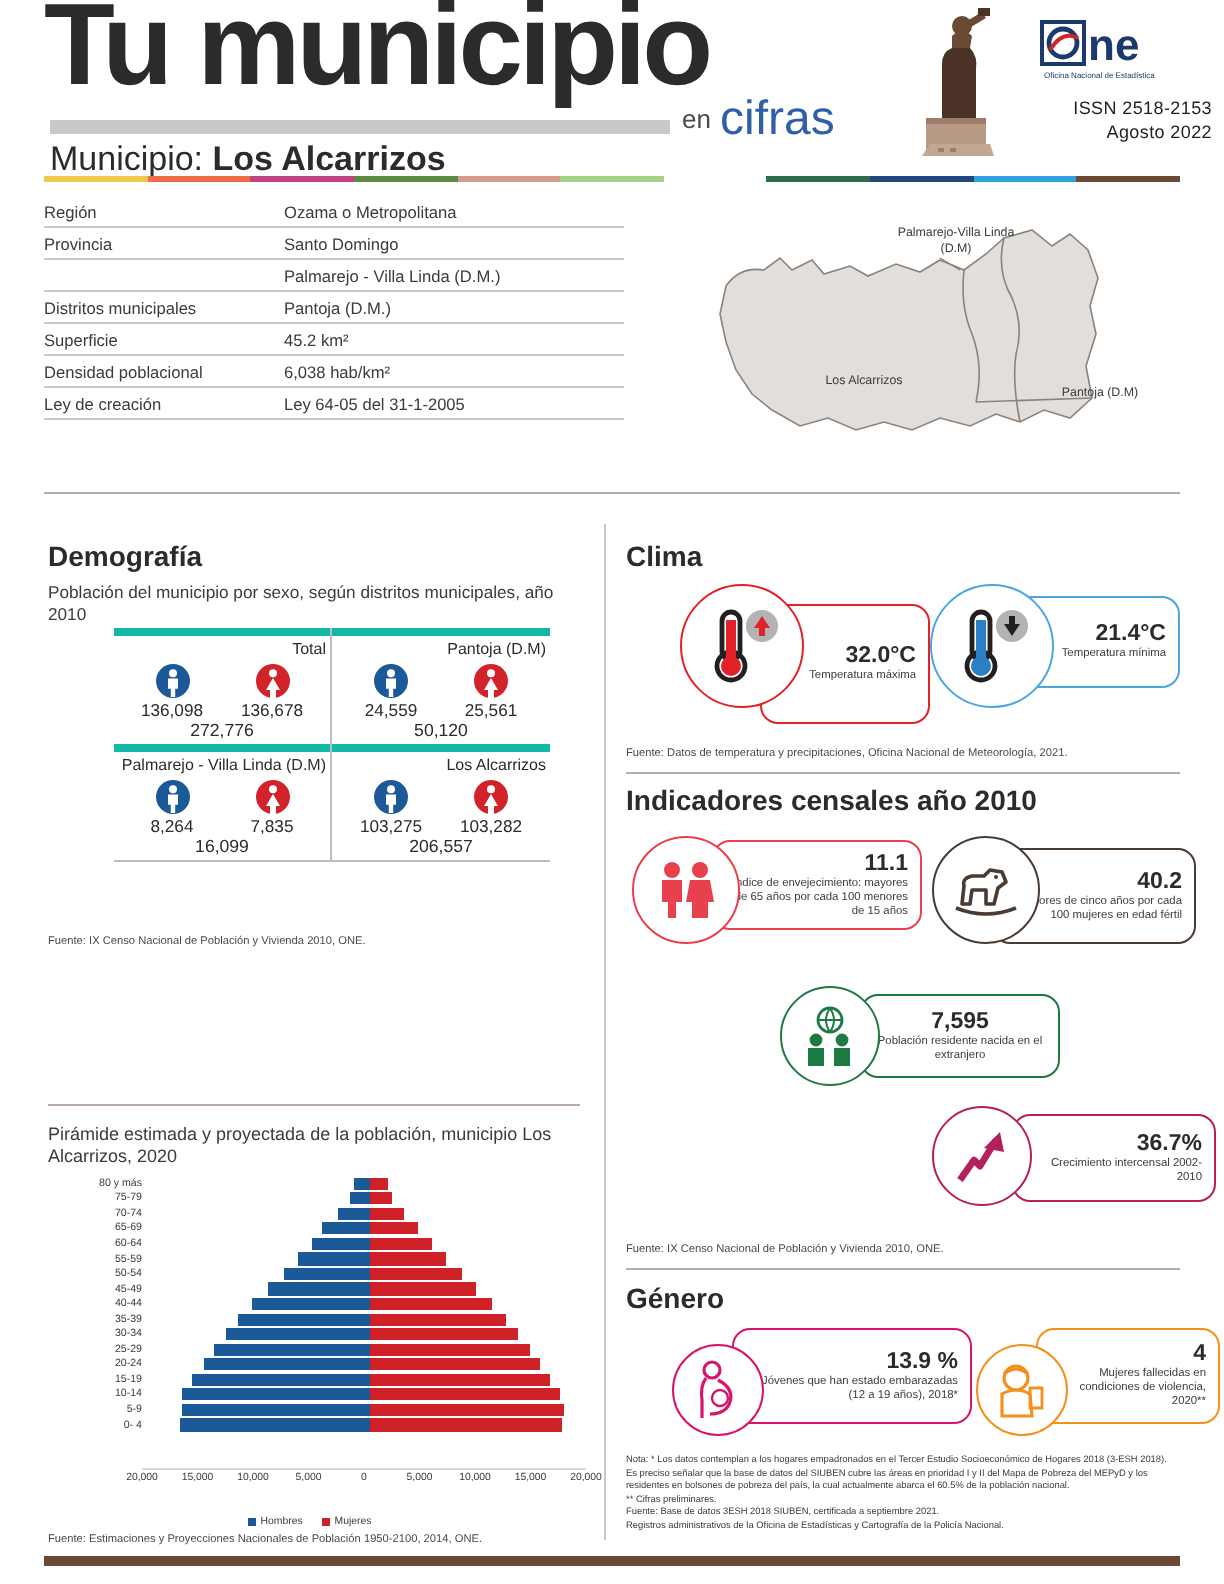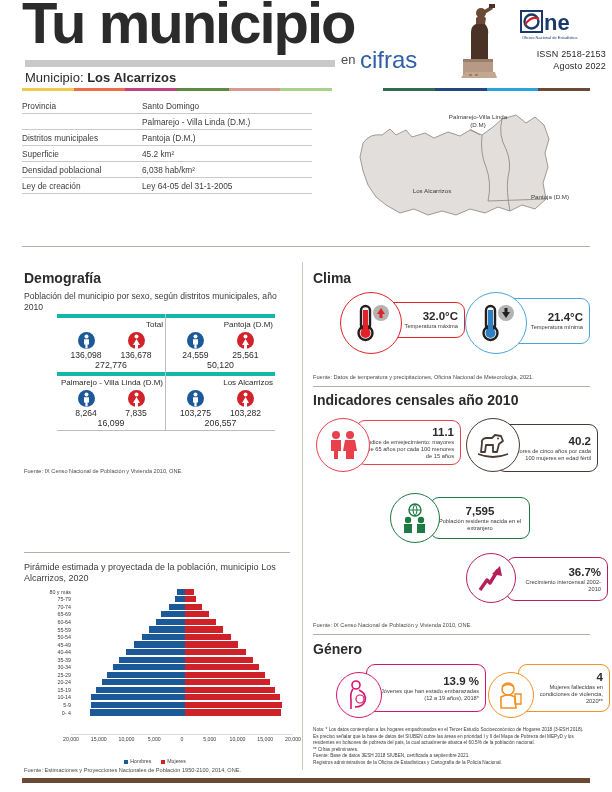--- a/index.html
+++ b/index.html
@@ -20,21 +20,21 @@
   .title-en{
     position:absolute;left:341px;top:52px;
     font-size:13px;color:#4a4a4a;font-weight:normal;
   }
   .title-cifras{
     position:absolute;left:360px;top:46px;
     font-size:24px;color:#2f5fa8;font-weight:normal;letter-spacing:0px;
   }
   .grayrule{position:absolute;left:25px;top:60px;width:310px;height:7px;background:#c9c9c9;}
   .muni-line{
-    position:absolute;left:25px;top:70px;font-size:13px;font-weight:bold;color:#2b2b2b;text-align:center;
+    position:absolute;left:25px;top:70px;font-size:17px;font-weight:bold;color:#2b2b2b;text-align:center;
   }
   .muni-line .lbl{font-weight:normal;}
 
   
   .statue{position:absolute;left:455px;top:2px;width:52px;height:78px;}
 
   
   .one-logo{position:absolute;left:520px;top:10px;width:86px;height:34px;}
   .issn{position:absolute;left:505px;top:48px;width:101px;text-align:right;font-size:9px;color:#231f20;letter-spacing:.2px;}
   .issn div{line-height:12px;}
@@ -163,20 +163,24 @@
         <span style="background: rgb(255, 255, 255); flex: 1 1 0%;"></span>
         <span style="background: rgb(46, 107, 79); flex: 1 1 0%;"></span>
         <span style="background: rgb(36, 71, 126); flex: 1 1 0%;"></span>
         <span style="background: rgb(43, 164, 221); flex: 1 1 0%;"></span>
         <span style="background: rgb(107, 74, 53); flex: 1 1 0%;"></span>
       </div>
   </div>
 
   <div class="info-table">
       <div class="info-row">
+        <div class="info-k">Región</div>
+        <div class="info-v">Ozama o Metropolitana</div>
+      </div>
+      <div class="info-row">
         <div class="info-k">Provincia</div>
         <div class="info-v">Santo Domingo</div>
       </div>
       <div class="info-row">
         <div class="info-k"></div>
         <div class="info-v">Palmarejo - Villa Linda (D.M.)</div>
       </div>
       <div class="info-row">
         <div class="info-k">Distritos municipales</div>
         <div class="info-v">Pantoja (D.M.)</div>
@@ -462,21 +466,21 @@
         <div class="tick" style="left: 194.25px;">15,000</div>
         <div class="tick" style="left: 222px;">20,000</div>
       </div>
   </div>
   <div class="legend"><span style="margin-right: 10px;"><span class="sw" style="background:#1c5998"></span>Hombres</span><span style="margin-right: 10px;"><span class="sw" style="background:#cf2128"></span>Mujeres</span></div>
   <div class="src" style="left:24px;top:767px;">Fuente: Estimaciones y Proyecciones Nacionales de Población 1950-2100, 2014, ONE.</div>
 
   <div class="sec-h" style="left:313px;top:270px;">Clima</div>
 
   <div class="card" style="left:340px;top:292px;width:125px;height:66px;">
-    <div class="bubble" style="left:40px;top:10px;width:85px;height:36px;border:1.4px solid #e32128;">
+    <div class="bubble" style="left:40px;top:10px;width:85px;height:60px;border:1.4px solid #e32128;">
       <div class="big">32.0°C</div>
       <div class="cap">Temperatura máxima</div>
     </div>
     <div class="circle" style="left:0;top:0;width:62px;height:62px;border:1.4px solid #e32128;">
       <svg width="40" height="42" viewBox="0 0 40 42">
         <rect x="10" y="4" width="9" height="24" rx="4.5" fill="none" stroke="#231f20" stroke-width="2.4"></rect>
         <circle cx="14.5" cy="31" r="7" fill="none" stroke="#231f20" stroke-width="2.4"></circle>
         <rect x="12" y="8" width="5" height="22" fill="#e32128"></rect>
         <circle cx="14.5" cy="31" r="5" fill="#e32128"></circle>
         <circle cx="30" cy="11" r="8" fill="#b3b3b3"></circle>

